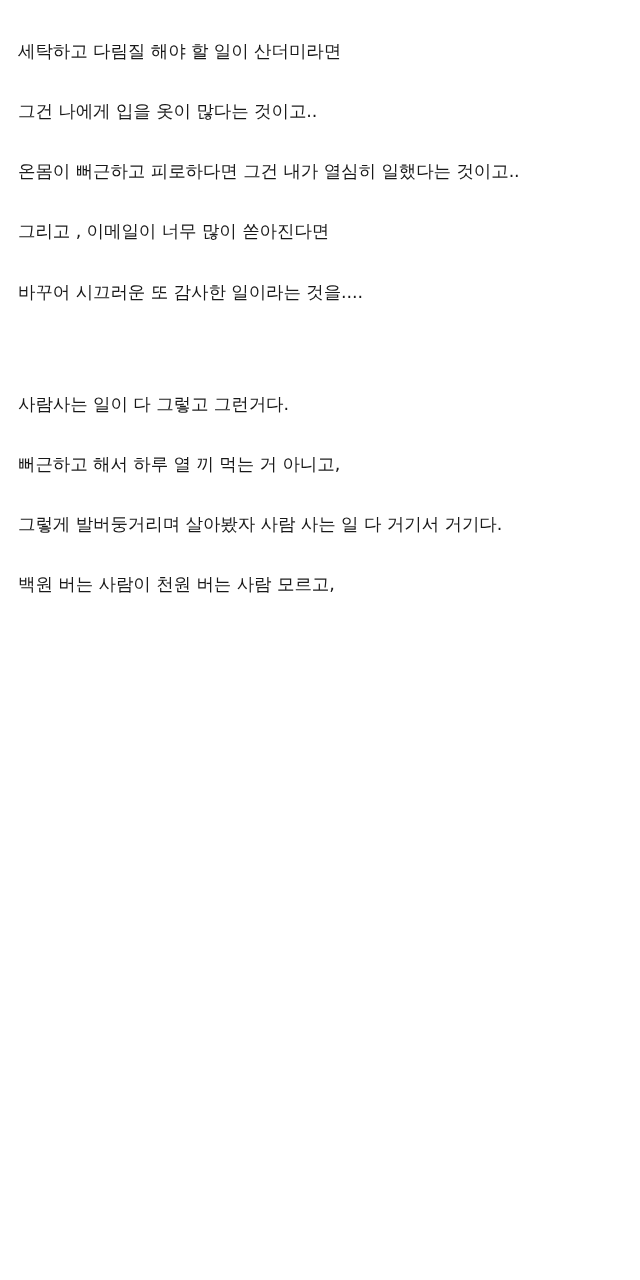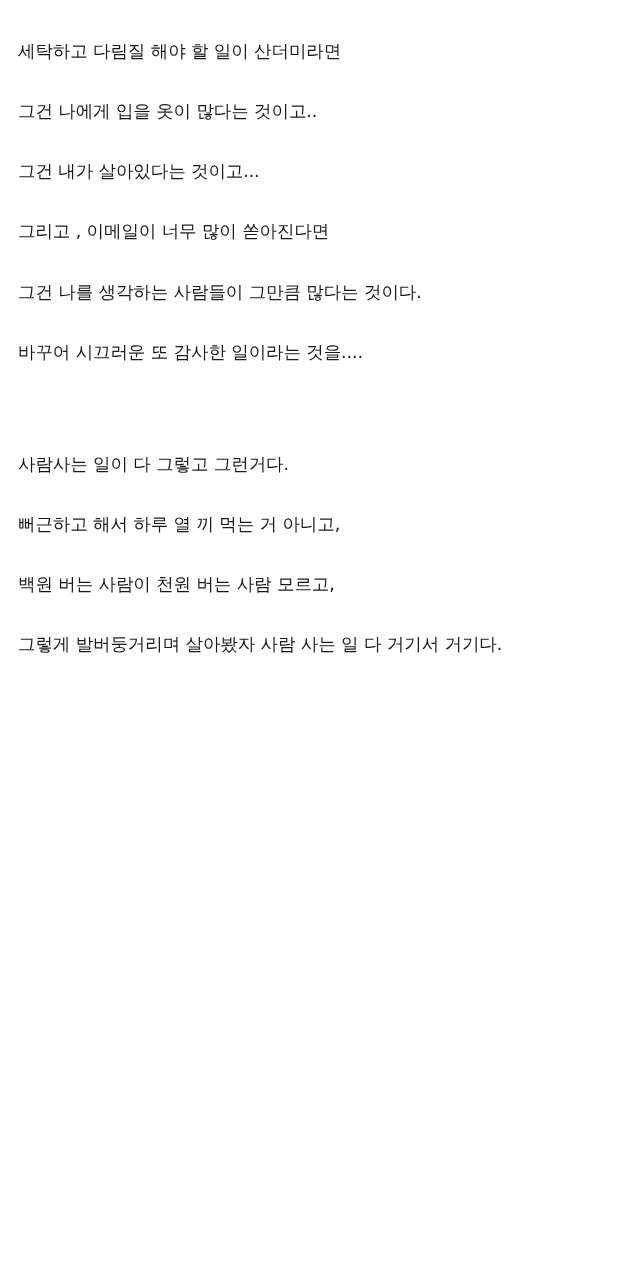--- a/index.html
+++ b/index.html
@@ -34,25 +34,24 @@
     height: 52px;
   }
 </style>
 </head>
 <body>
 
 <div class="page">
 
   <p class="para">세탁하고 다림질 해야 할 일이 산더미라면</p>
   <p class="para">그건 나에게 입을 옷이 많다는 것이고..</p>
-  <p class="para">그건 내가 살아있다는 것이고...</p>
+  <p class="para">온몸이 뻐근하고 피로하다면 그건 내가 열심히 일했다는 것이고..</p>
   <p class="para">그리고 , 이메일이 너무 많이 쏟아진다면</p>
-  <p class="para">그건 나를 생각하는 사람들이 그만큼 많다는 것이다.</p>
   <p class="para">바꾸어 시끄러운 또 감사한 일이라는 것을....</p>
 
   <div class="gap"></div>
 
   <p class="para">사람사는 일이 다 그렇고 그런거다.</p>
   <p class="para">뻐근하고 해서 하루 열 끼 먹는 거 아니고,</p>
+  <p class="para">그렇게 발버둥거리며 살아봤자 사람 사는 일 다 거기서 거기다.</p>
   <p class="para">백원 버는 사람이 천원 버는 사람 모르고,</p>
-  <p class="para">그렇게 발버둥거리며 살아봤자 사람 사는 일 다 거기서 거기다.</p>
 
 </div>
 
 </body></html>

